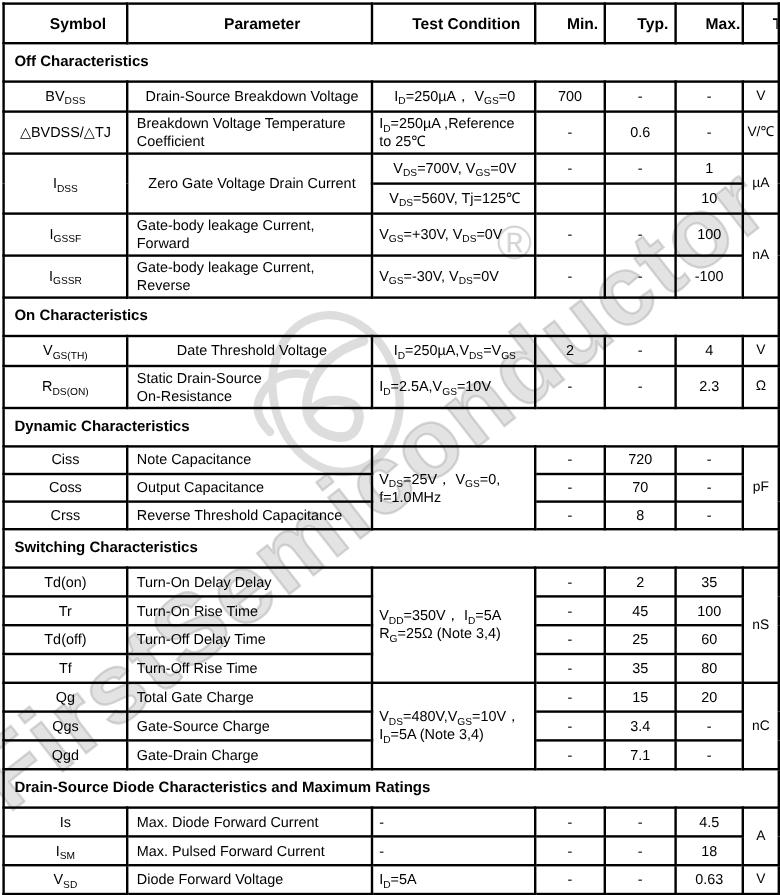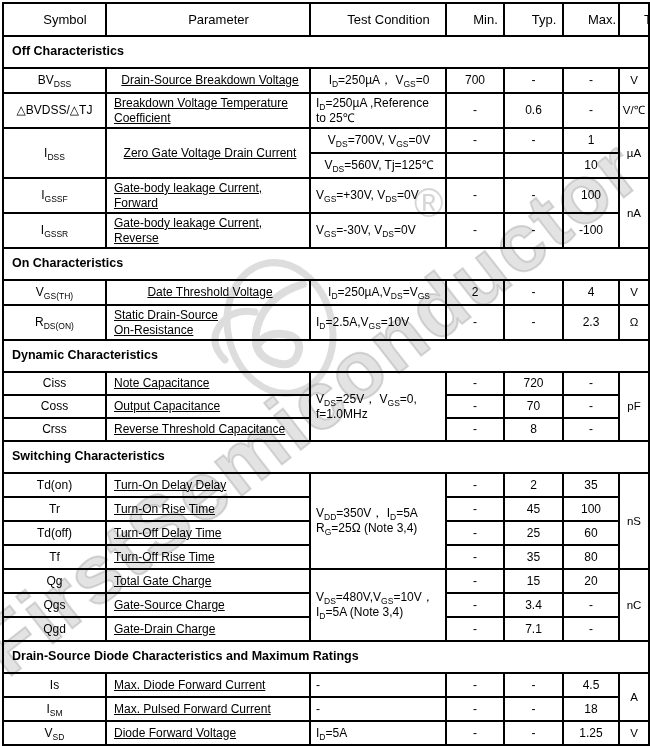--- a/index.html
+++ b/index.html
@@ -25,22 +25,22 @@
     border-collapse:collapse;table-layout:fixed;
     width:646px;margin:2px;position:relative;z-index:1;background:transparent;
   }
   col.c-sym{width:103px;} col.c-par{width:204px;} col.c-cond{width:136px;}
   col.c-min{width:58px;} col.c-typ{width:59px;} col.c-max{width:56px;} col.c-unit{width:30px;}
   th,td{
     border:2px solid #000;font-size:12px;line-height:1.22;
     padding:1px 3px;text-align:center;vertical-align:middle;
     background:transparent;overflow:hidden;
   }
-  thead th{font-size:13px;font-weight:normal;height:29px;padding-left:24px;}
-  td.param{text-align:left;padding-left:7px;text-decoration:underline;}
+  thead th{font-size:13px;font-weight:bold;height:29px;padding-left:24px;}
+  td.param{text-align:left;padding-left:7px;}
   td.cond{text-align:left;padding-left:5px;border-radius:11px;}
   tr.section td{
     text-align:left;font-weight:bold;font-size:12.5px;padding-left:8px;
   }
   td.unit{padding:1px 1px;font-size:11.5px;}
   sub{font-size:8.5px;line-height:0;vertical-align:-3px;}
   tr.h22 td{height:20px;} tr.h23 td{height:21px;text-align:center;} tr.h21 td{height:19px;}
   tr.h33 td{height:31px;} tr.section td{height:28px;margin-left:28px;}
 </style>
 </head>
@@ -253,21 +253,21 @@
       <td>-</td>
       <td>-</td>
       <td>18</td>
     </tr>
     <tr class="h22">
       <td class="sym">V<sub>SD</sub></td>
       <td class="param">Diode Forward Voltage</td>
       <td class="cond">I<sub>D</sub>=5A</td>
       <td>-</td>
       <td>-</td>
-      <td>1.25</td>
+      <td>0.63</td>
       <td class="unit">V</td>
     </tr>
     <tr class="h22">
       <td class="sym">Trr</td>
       <td class="param">Reverse Recovery Time</td>
       <td class="cond" rowspan="2">I=5A,V  =0V<br>diF/dt=100A/µs<br>(Note3)</td>
       <td>-</td>
       <td>250</td>
       <td>-</td>
       <td class="unit">nS</td>

